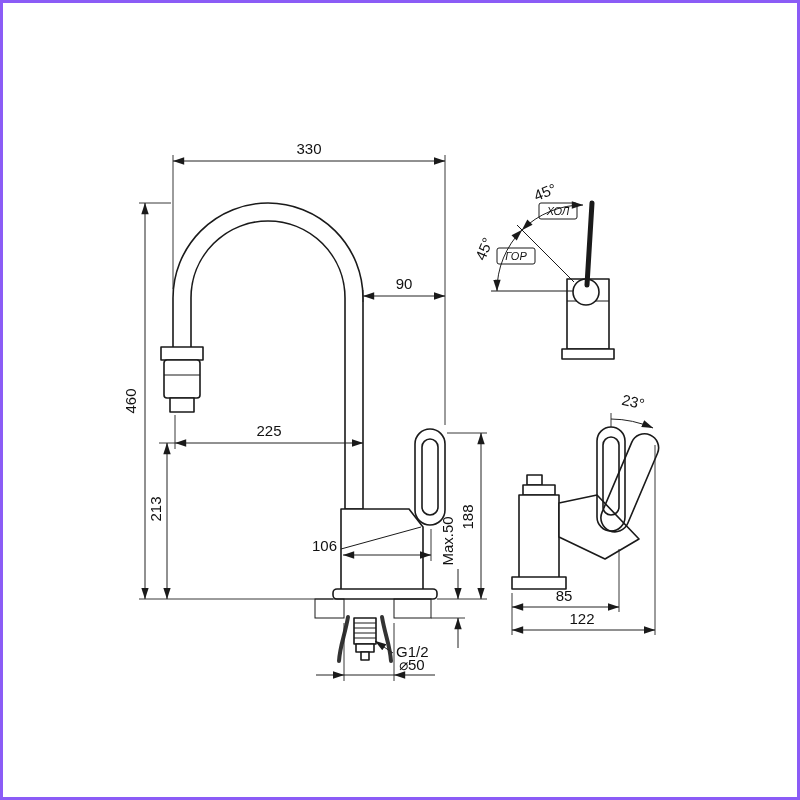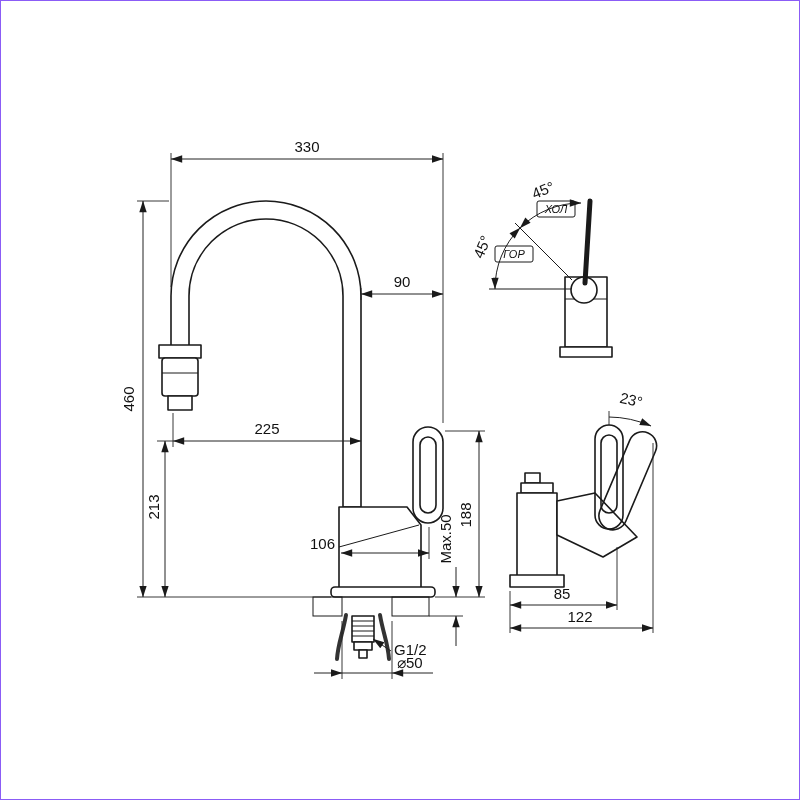--- a/index.html
+++ b/index.html
@@ -1,16 +1,16 @@
 <!DOCTYPE html>
 <html><head>
 <meta charset="utf-8">
 <style>
   html,body{margin:0;padding:0;background:#fff;}
-  .page{width:800px;height:800px;background:#fff;border:1px solid #8b5cf6;box-sizing:border-box;position:relative;}
+  .page{width:800px;height:800px;background:#fff;border:3px solid #8b5cf6;box-sizing:border-box;position:relative;}
   svg{display:block;}
   .outline{fill:none;stroke:#1a1a1a;stroke-width:1.6;stroke-linejoin:round;}
   .outline-fill{fill:#ffffff;stroke:#1a1a1a;stroke-width:1.6;stroke-linejoin:round;}
   .thin{fill:none;stroke:#1a1a1a;stroke-width:1;}
   .dim{fill:none;stroke:#222222;stroke-width:1;}
   .ext{fill:none;stroke:#222222;stroke-width:0.9;}
   .hose{fill:none;stroke:#333333;stroke-width:4;stroke-linecap:round;}
   .lever{fill:none;stroke:#1a1a1a;stroke-width:5;stroke-linecap:round;}
   text{font-family:"Liberation Sans","DejaVu Sans",sans-serif;font-size:15px;fill:#111;}
   .small{font-size:11px;font-style:italic;}

